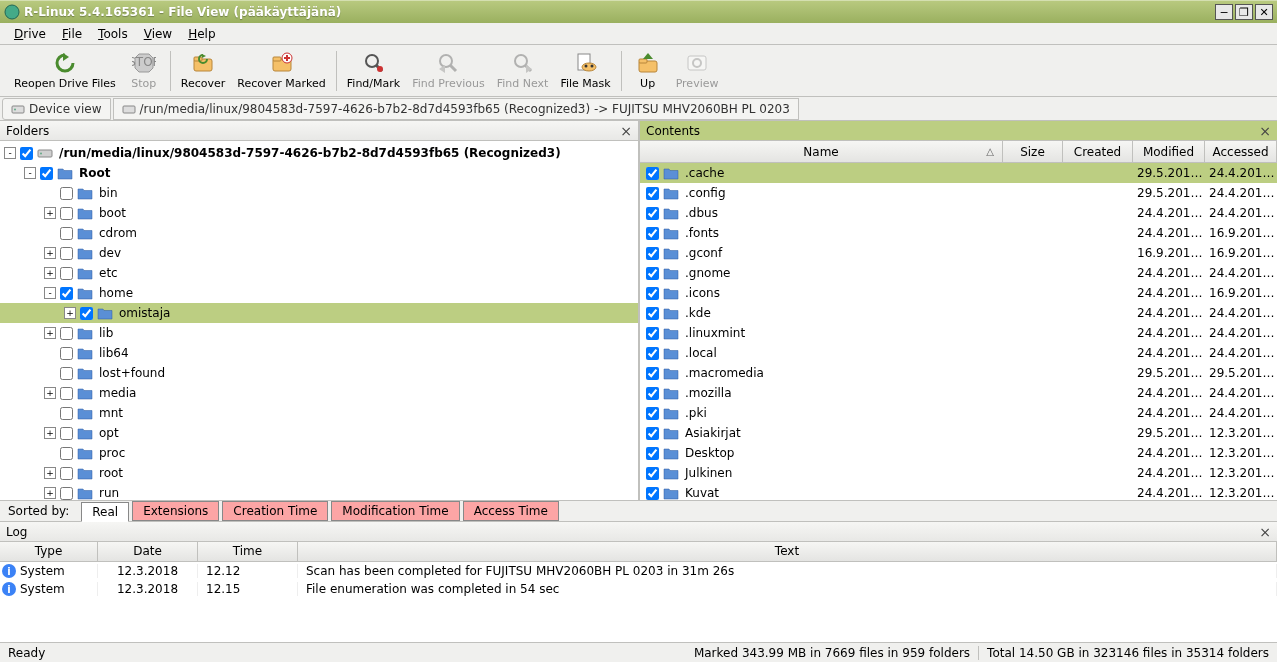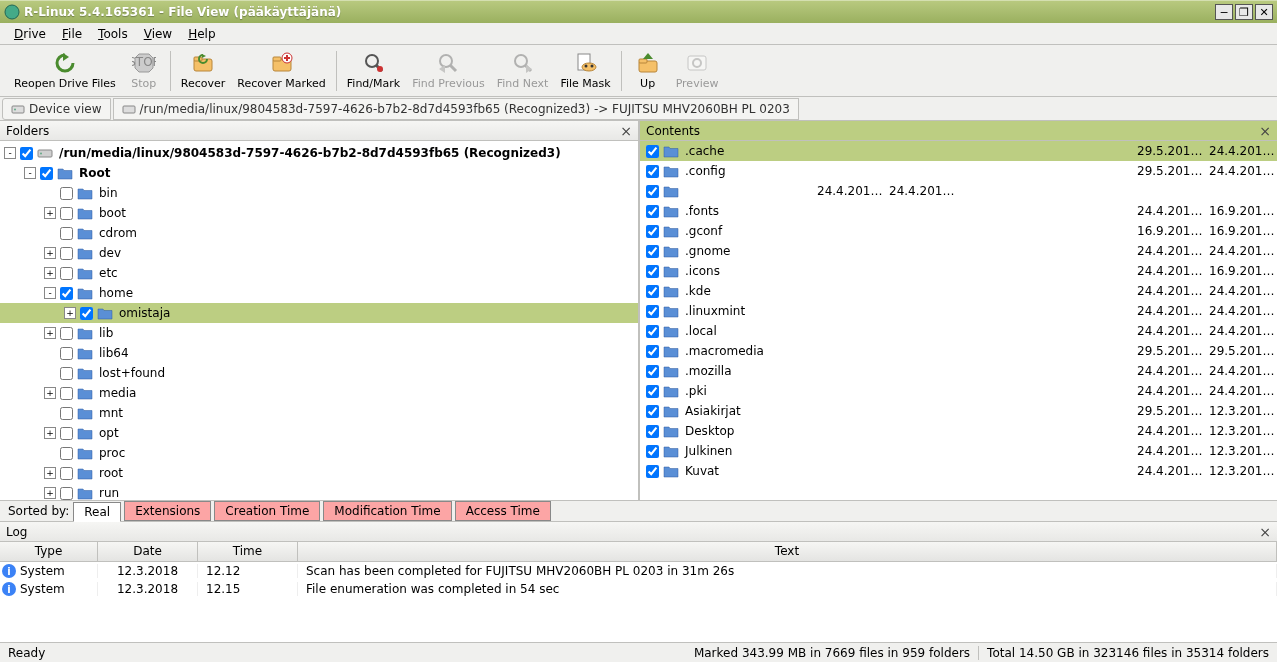--- a/index.html
+++ b/index.html
@@ -65,21 +65,21 @@
 .file-row .chk { margin-right: 4px; }
 .file-row .folder-icon { margin-right: 4px; }
 .fname { flex: 1; padding-left: 2px; }
 .fsize { width: 60px; text-align: right; padding: 0 6px; }
 .fcreated { width: 70px; padding: 0 4px; }
 .fmodified { width: 72px; padding: 0 4px; white-space: nowrap; overflow: hidden; }
 .faccessed { width: 72px; padding: 0 4px; white-space: nowrap; overflow: hidden; }
 
 
 .sortedby { height: 22px; background: #f0f0ee; border-top: 1px solid #c0c0bd; border-bottom: 1px solid #c0c0bd; display: flex; align-items: center; padding-left: 8px; gap: 0; }
-.sortedby-label { margin-right: 4px; }
+.sortedby-label { margin-right: 12px; }
 .sort-tab { padding: 2px 10px; border: 1px solid #888; background: #fca5a5; margin-right: 3px; cursor: pointer; }
 .sort-tab.active { background: #fff; border-bottom: 1px solid #fff; position: relative; top: 1px; }
 
 
 .log-panel { height: 120px; display: flex; flex-direction: column; background: #fff; }
 .log-cols { height: 20px; background: linear-gradient(to bottom, #f6f6f4, #e4e4e2); border-bottom: 1px solid #c0c0bd; display: flex; }
 .log-col { border-right: 1px solid #c0c0bd; padding: 2px 8px; text-align: center; }
 .lc-type { width: 98px; }
 .lc-date { width: 100px; text-align: center; }
 .lc-time { width: 100px; }
@@ -379,20 +379,30 @@
           <span class="tree-label">run</span>
         </div>
       </div>
   </div>
 
   <div class="contents-panel">
     <div class="panel-header contents-header">
       <span>Contents</span>
       <span class="close-btn">×</span>
     </div>
+    <div class="col-headers">
+      <div class="col-h col-name">
+          <span>Name</span>
+          <span class="sort-arrow">△</span>
+        </div>
+      <div class="col-h col-size">Size</div>
+      <div class="col-h col-created">Created</div>
+      <div class="col-h col-modified">Modified</div>
+      <div class="col-h col-accessed">Accessed</div>
+    </div>
     <div class="file-list" id="filelist">
         <div class="file-row selected">
           <input type="checkbox" class="chk" checked="" style="">
           <svg class="folder-icon" viewBox="0 0 16 16">
             <path class="svg-folder" d="M1 4 h5 l1 1.5 h8 v8.5 h-14 z"></path>
           </svg>
           <span class="fname">.cache</span>
           <span class="fsize"></span>
           <span class="fcreated"></span>
           <span class="fmodified">29.5.201…</span>
@@ -407,20 +417,21 @@
           <span class="fsize"></span>
           <span class="fcreated"></span>
           <span class="fmodified">29.5.201…</span>
           <span class="faccessed">24.4.201…</span>
         </div>
         <div class="file-row">
           <input type="checkbox" class="chk" checked="" style="">
           <svg class="folder-icon" viewBox="0 0 16 16">
             <path class="svg-folder" d="M1 4 h5 l1 1.5 h8 v8.5 h-14 z"></path>
           </svg>
+          <span class="fname">.dbus</span>
           <span class="fsize"></span>
           <span class="fcreated"></span>
           <span class="fmodified">24.4.201…</span>
           <span class="faccessed">24.4.201…</span>
         </div>
         <div class="file-row">
           <input type="checkbox" class="chk" checked="" style="">
           <svg class="folder-icon" viewBox="0 0 16 16">
             <path class="svg-folder" d="M1 4 h5 l1 1.5 h8 v8.5 h-14 z"></path>
           </svg>

